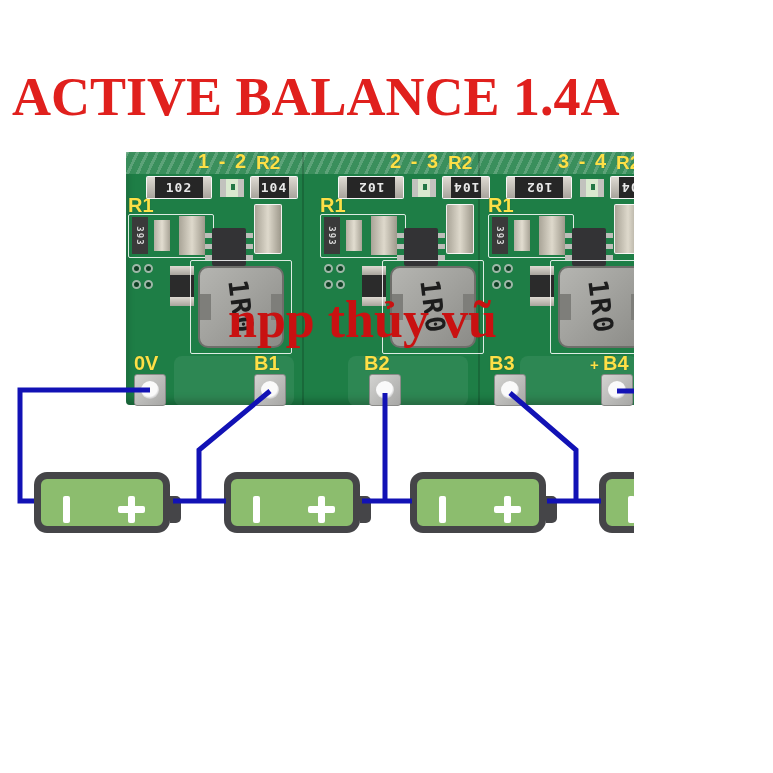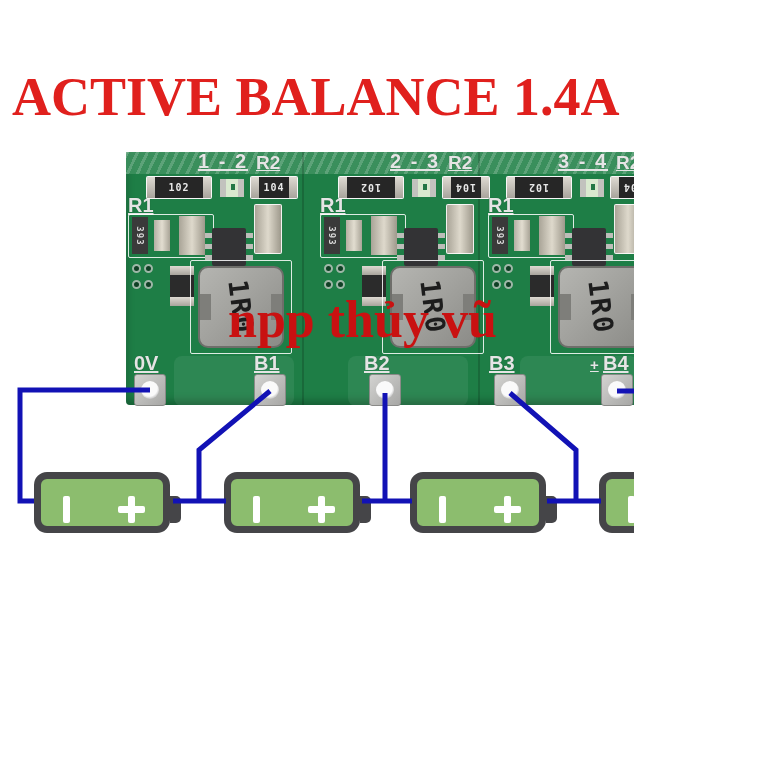--- a/index.html
+++ b/index.html
@@ -19,34 +19,34 @@
        background:#1e7e46;border-radius:4px;
        box-shadow:inset 0 -4px 8px rgba(0,0,0,.28), inset 0 2px 3px rgba(255,255,255,.10);}
   .pcb-topband{position:absolute;left:0;top:0;width:100%;height:22px;
        background:repeating-linear-gradient(115deg, rgba(255,255,255,.22) 0 3px, rgba(255,255,255,0) 3px 9px),
                   #3f9260;opacity:.85;}
   .seam{position:absolute;top:0;width:2px;height:100%;background:rgba(0,0,0,.16);}
   .panel{position:absolute;height:50px;top:204px;background:rgba(255,255,255,.07);border-radius:8px;}
 
   .section{position:absolute;top:0;width:176px;height:253px;}
 
-  .silk{color:#e5e5e5;font-weight:bold;position:absolute;white-space:nowrap;
-        font-family:"Liberation Sans",sans-serif;text-shadow:0 0 1px rgba(0,0,0,.35);text-decoration:underline;}
+  .silk{color:#fde047;font-weight:bold;position:absolute;white-space:nowrap;
+        font-family:"Liberation Sans",sans-serif;text-shadow:0 0 1px rgba(0,0,0,.35);}
   .lbl-pair{left:72px;top:-2px;font-size:20px;letter-spacing:2px;}
   .lbl-r2{left:130px;top:0px;font-size:19px;}
   .lbl-r1{left:2px;top:42px;font-size:20px;}
 
   .outline{border:1.5px solid rgba(255,255,255,.85);border-radius:2px;box-sizing:border-box;
            position:absolute;}
 
   
   .res{display:flex;align-items:stretch;background:#c9c9c5;padding:0;}
   .res .cap{width:8px;background:linear-gradient(#dedad2,#a8a49c);}
   .res .body{flex:1;background:#262626;color:#e8e8e8;display:flex;align-items:center;justify-content:center;
-             font-family:"DejaVu Sans Mono",monospace;font-weight:bold;font-size:10px;letter-spacing:1px;}
+             font-family:"DejaVu Sans Mono",monospace;font-weight:bold;font-size:13px;letter-spacing:1px;}
   .flip .body span{display:inline-block;transform:rotate(180deg);}
 
   
   .led{position:absolute;display:flex;}
   .led .cap{width:6px;background:#c2c2be;}
   .led .body{flex:1;background:#d9e9cf;position:relative;}
   .led .dot{position:absolute;left:45%;top:30%;width:4px;height:6px;background:#274; }
 
   
   .cap-dark{background:#3a3a3a;position:relative;color:#d8d8d8;overflow:hidden;}

